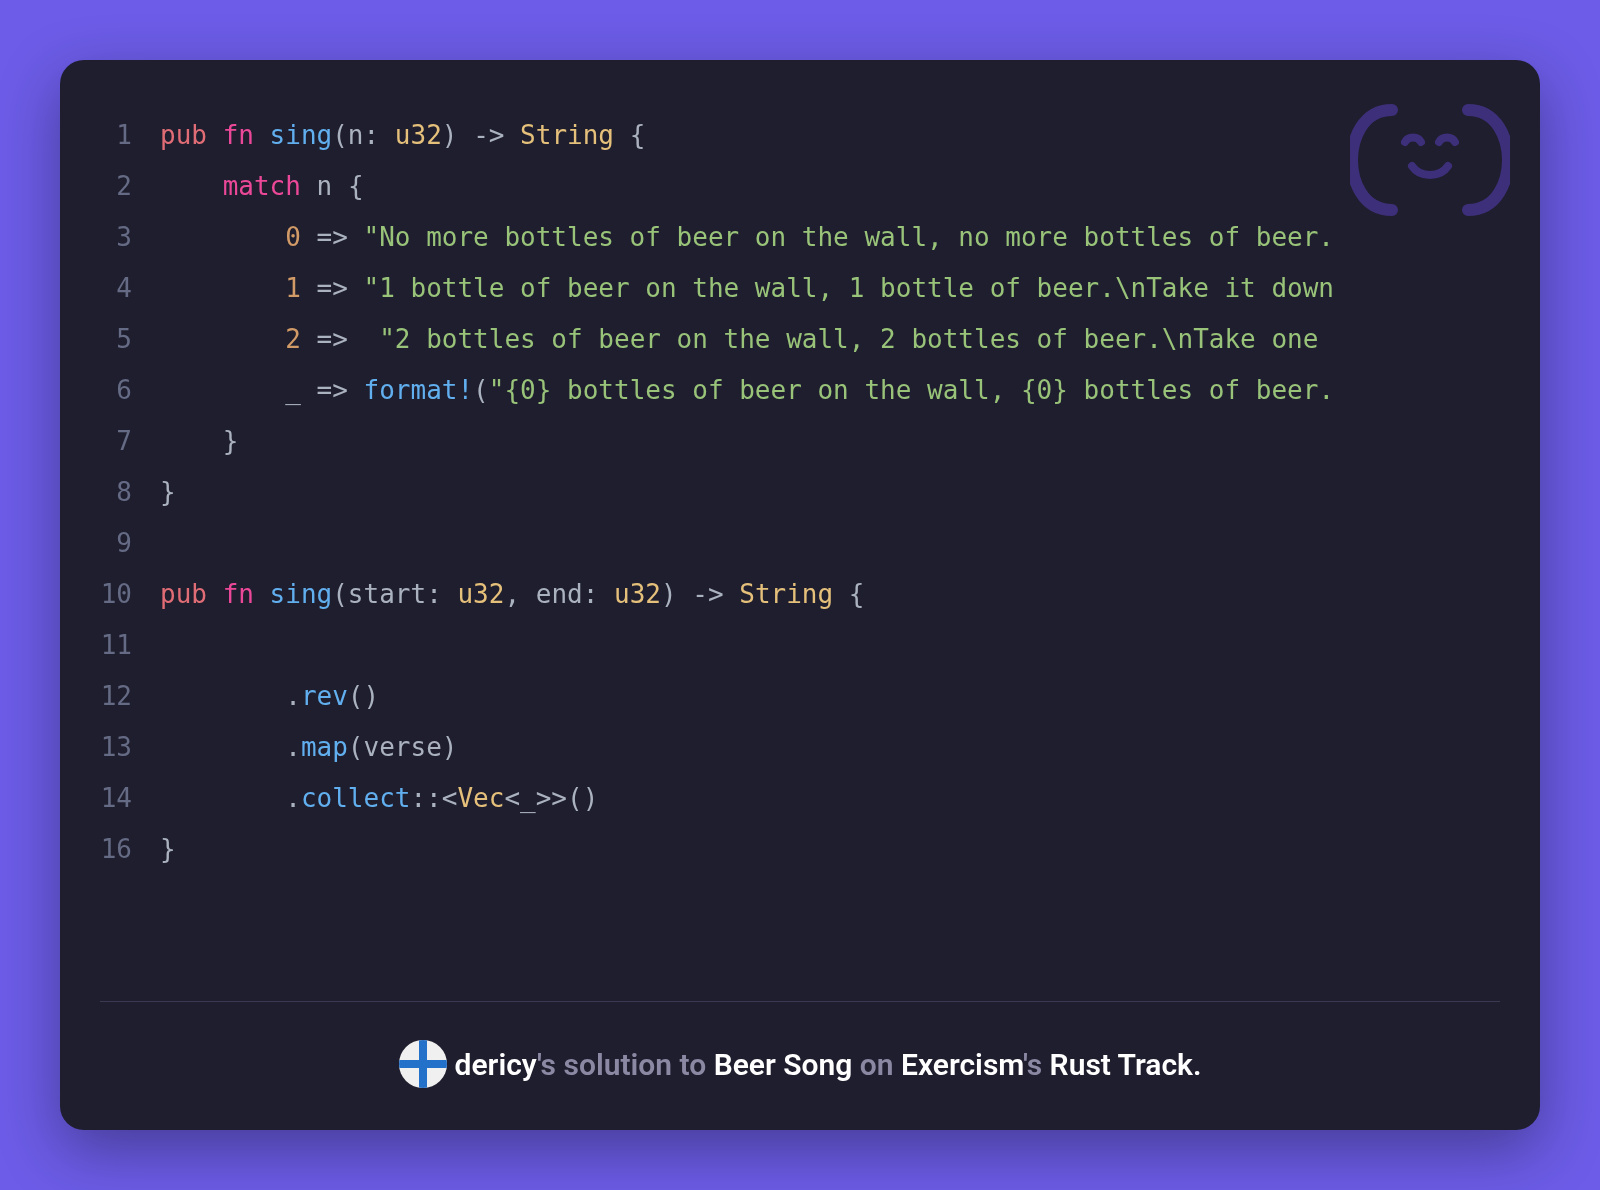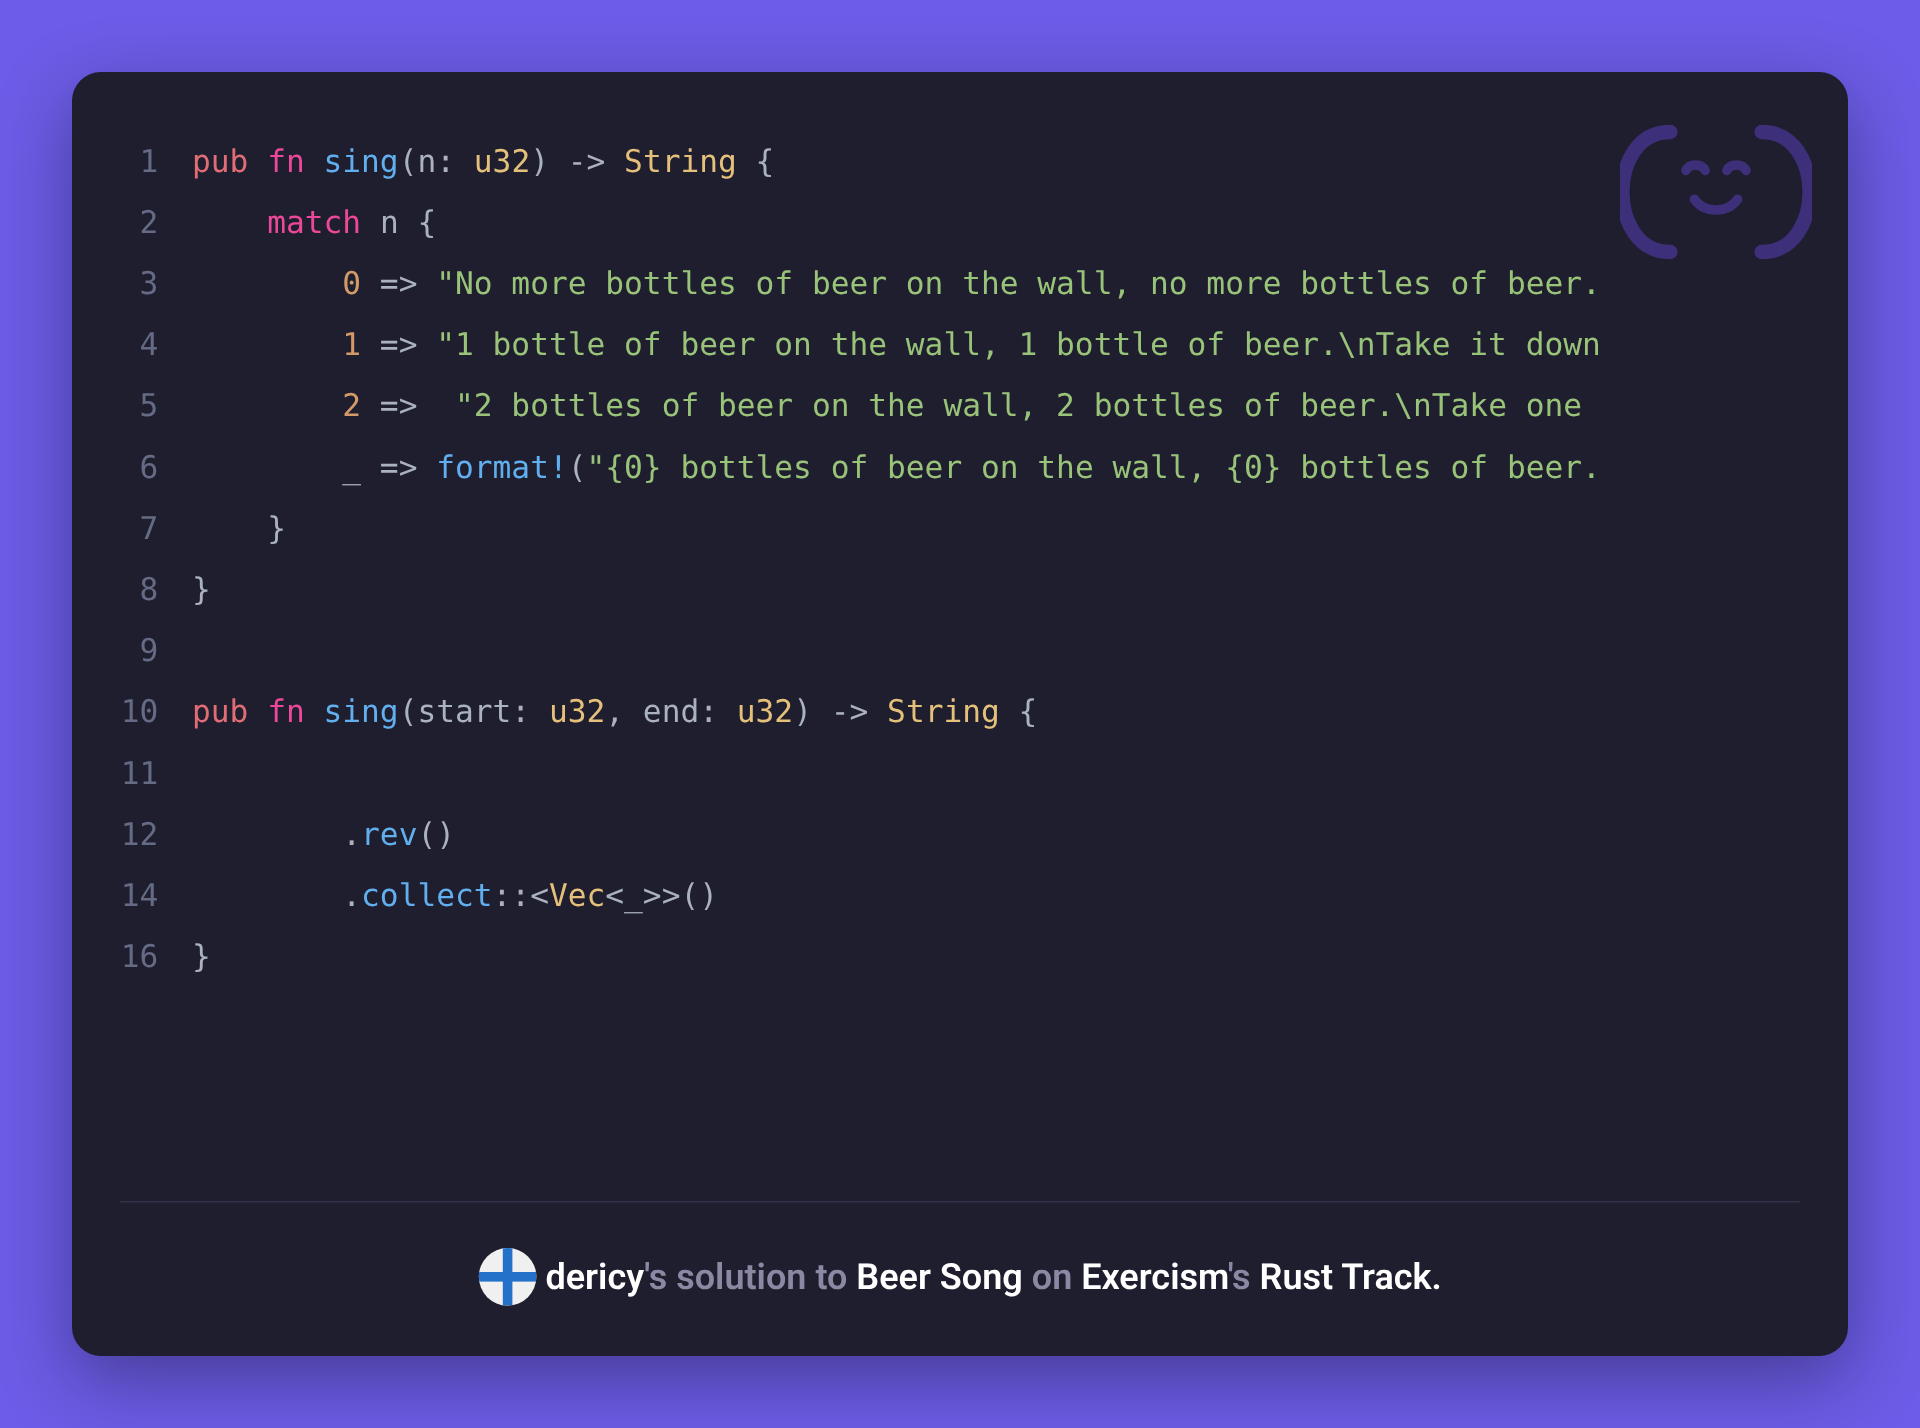--- a/index.html
+++ b/index.html
@@ -124,20 +124,21 @@
       <div class="code-line"><span class="gutter">3</span><span class="code-content">        <span class="num">0</span> <span class="punct">=&gt;</span> <span class="str">"No more bottles of beer on the wall, no more bottles of beer.</span></span></div>
       <div class="code-line"><span class="gutter">4</span><span class="code-content">        <span class="num">1</span> <span class="punct">=&gt;</span> <span class="str">"1 bottle of beer on the wall, 1 bottle of beer.\nTake it down</span></span></div>
       <div class="code-line"><span class="gutter">5</span><span class="code-content">        <span class="num">2</span> <span class="punct">=&gt;</span>  <span class="str">"2 bottles of beer on the wall, 2 bottles of beer.\nTake one </span></span></div>
       <div class="code-line"><span class="gutter">6</span><span class="code-content">        <span class="punct">_</span> <span class="punct">=&gt;</span> <span class="fn-blue">format!</span><span class="punct">(</span><span class="str">"{0} bottles of beer on the wall, {0} bottles of beer.</span></span></div>
       <div class="code-line"><span class="gutter">7</span><span class="code-content">    <span class="punct">}</span></span></div>
       <div class="code-line"><span class="gutter">8</span><span class="code-content"><span class="punct">}</span></span></div>
       <div class="code-line"><span class="gutter">9</span><span class="code-content"></span></div>
       <div class="code-line"><span class="gutter">10</span><span class="code-content"><span class="kw-red">pub</span> <span class="kw-purple">fn</span> <span class="fn-blue">sing</span><span class="punct">(start: </span><span class="type">u32</span><span class="punct">, end: </span><span class="type">u32</span><span class="punct">)</span> <span class="punct">-&gt;</span> <span class="type">String</span> <span class="punct">{</span></span></div>
       <div class="code-line"><span class="gutter">11</span></div>
       <div class="code-line"><span class="gutter">12</span><span class="code-content">        <span class="punct">.</span><span class="fn-blue">rev</span><span class="punct">()</span></span></div>
+      <div class="code-line"><span class="gutter">13</span><span class="code-content">        <span class="punct">.</span><span class="fn-blue">map</span><span class="punct">(verse)</span></span></div>
       <div class="code-line"><span class="gutter">14</span><span class="code-content">        <span class="punct">.</span><span class="fn-blue">collect</span><span class="punct">::&lt;</span><span class="type">Vec</span><span class="punct">&lt;_&gt;&gt;()</span></span></div>
       <div class="code-line"><span class="gutter">16</span><span class="code-content"><span class="punct">}</span></span></div>
     </div>
 
   <div class="divider"></div>
 
   <div class="footer">
     <div class="avatar"></div>
     <div class="footer-text">
       <span class="strong">dericy</span><span>'s </span><span>solution to </span><span class="strong">Beer Song</span><span> on </span><span class="strong">Exercism</span><span>'s </span><span class="strong">Rust Track.</span>

